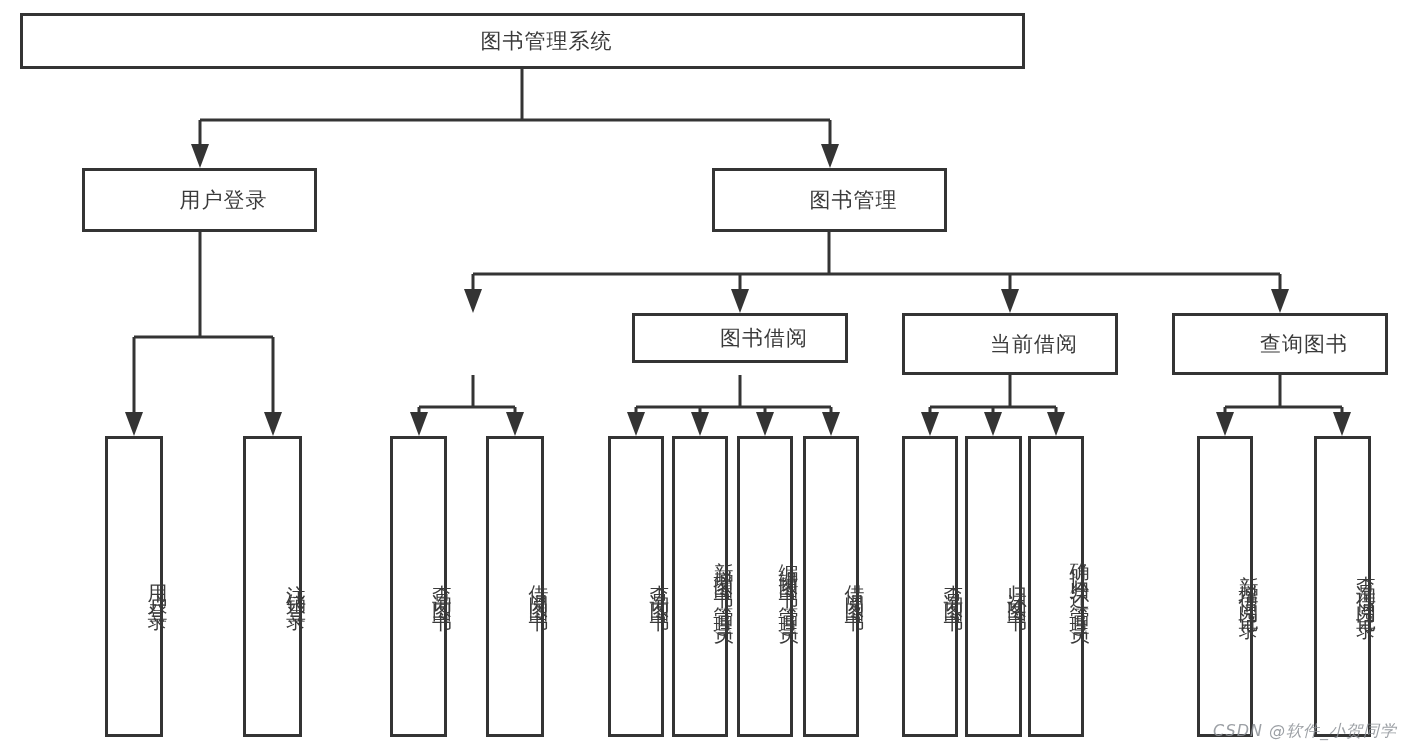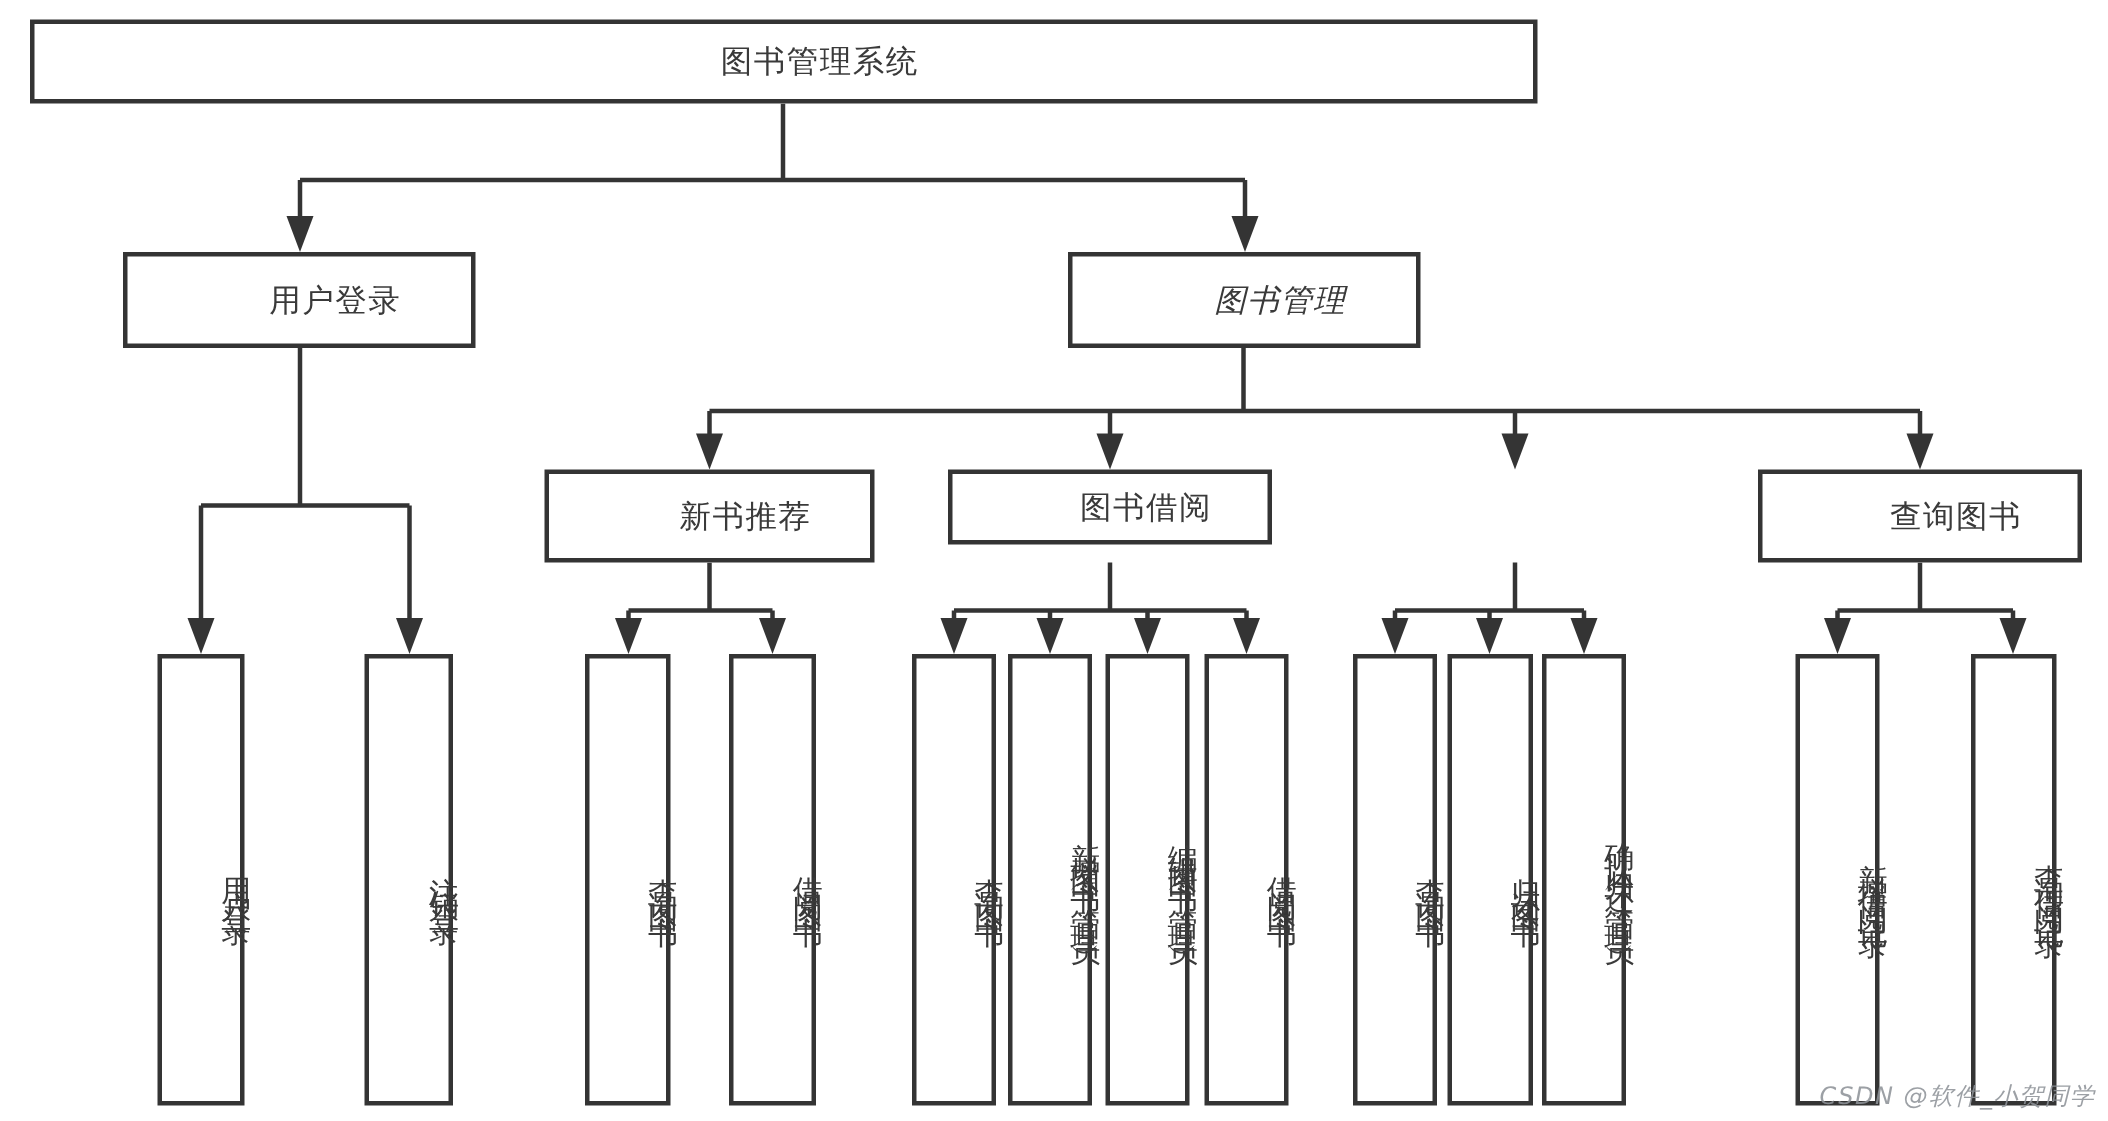--- a/index.html
+++ b/index.html
@@ -94,29 +94,29 @@
     </g>
   </svg>
 
   <div class="node hnode" style="left:20px;top:13px;width:1005px;height:56px;">
     <span>图书管理系统</span>
   </div>
 
   <div class="node hnode" style="left:82px;top:168px;width:235px;height:64px;">
     <span>用户登录</span>
   </div>
-  <div class="node hnode" style="left:712px;top:168px;width:235px;height:64px;font-style:italic;">
+  <div class="node hnode" style="left:712px;top:168px;width:235px;height:64px;">
     <span>图书管理</span>
   </div>
 
-  <div class="node hnode" style="left:363px;top:313px;width:220px;height:62px;">
-    <span>新书推荐</span>
-  </div>
   <div class="node hnode" style="left:632px;top:313px;width:216px;height:50px;font-family:Liberation Mono, monospace;">
     <span>图书借阅</span>
+  </div>
+  <div class="node hnode" style="left:902px;top:313px;width:216px;height:62px;">
+    <span>当前借阅</span>
   </div>
   <div class="node hnode" style="left:1172px;top:313px;width:216px;height:62px;">
     <span>查询图书</span>
   </div>
 
   <div class="node vnode" style="left:105px;top:436px;width:58px;height:301px;">
     <span class="vtext">用户登录</span>
   </div>
   <div class="node vnode" style="left:243px;top:436px;width:59px;height:301px;">
     <span class="vtext">注销登录</span>

